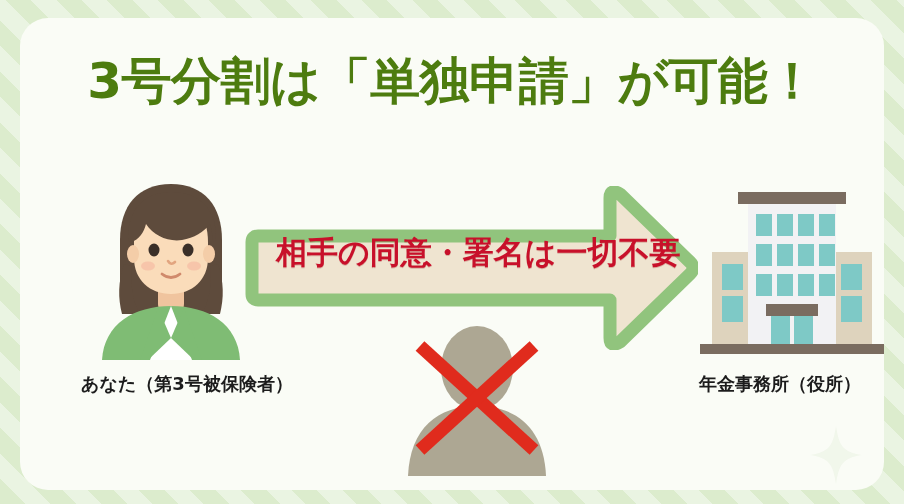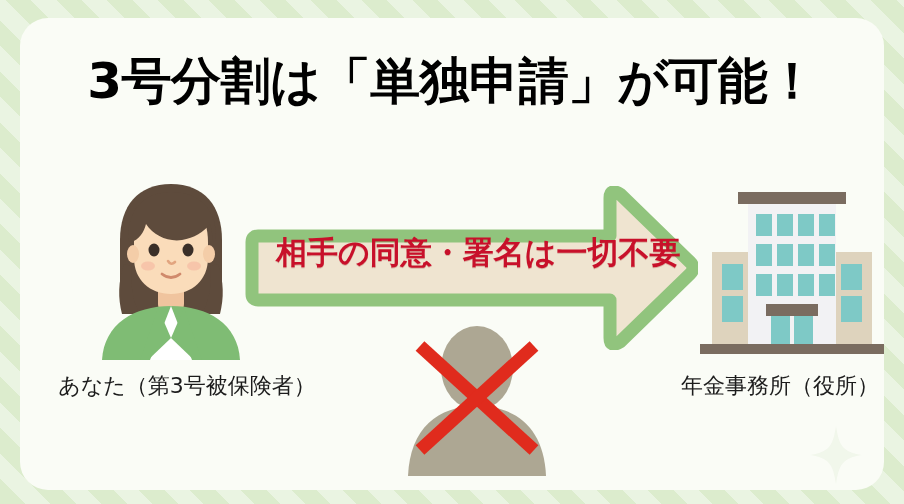--- a/index.html
+++ b/index.html
@@ -53,21 +53,21 @@
   
   .title {
     position: absolute;
     left: 0;
     top: 36px;
     width: 864px;
     text-align: center;
     font-size: 50px;
     font-weight: bold;
     letter-spacing: -0.5px;
-    color: #000000;
+    color: #4d7c0f;
     white-space: nowrap;
     line-height: 1.1;
   }
 
   
   .person {
     position: absolute;
     left: 62px;
     top: 160px;
     width: 178px;
@@ -117,22 +117,22 @@
     position: absolute;
     left: 676px;
     top: 166px;
     width: 192px;
     height: 176px;
   }
 
   
   .label {
     position: absolute;
-    font-size: 22px;
-    font-weight: normal;
+    font-size: 18px;
+    font-weight: bold;
     color: #1c1c1c;
     white-space: nowrap;
     line-height: 1.2;
   }
   .label-left {
     left: 10px;
     top: 355px;
     width: 314px;
     text-align: center;
   }

